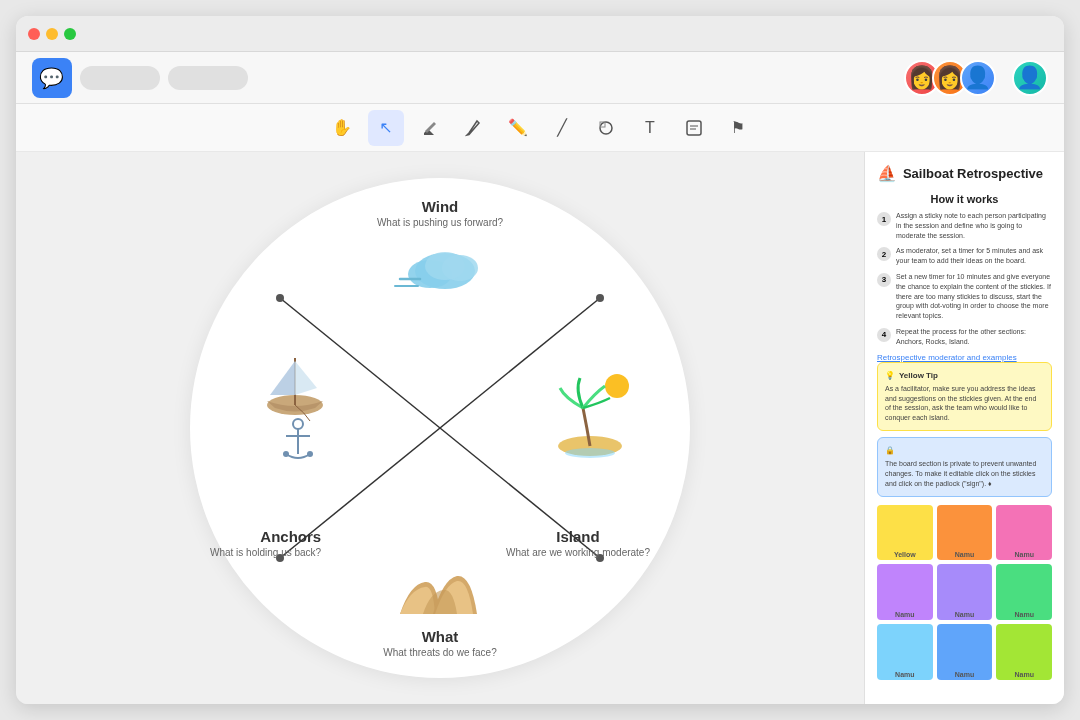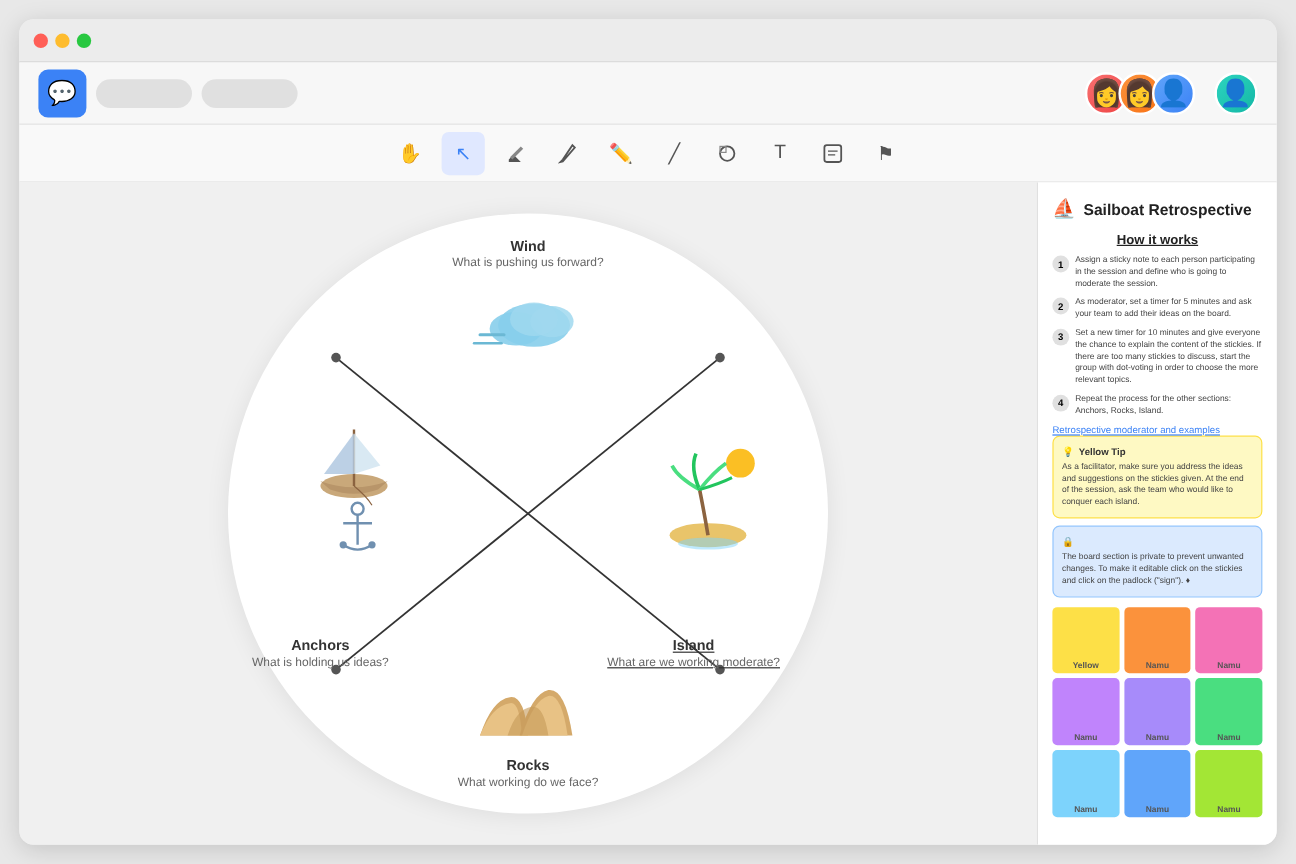--- a/index.html
+++ b/index.html
@@ -187,40 +187,39 @@
 
     .ql-wind {
       top: 20px;
       left: 50%;
       transform: translateX(-50%);
     }
 
     .ql-anchors {
       left: 20px;
       bottom: 120px;
-      text-align: center;
+      text-align: right;
     }
 
     .ql-island {
       right: 40px;
       bottom: 120px;
       text-align: center;
-      text-decoration: underline;
     }
 
     .ql-rocks {
       bottom: 20px;
       left: 50%;
       transform: translateX(-50%);
       text-align: center;
     }
 
     .quadrant-title {
       font-weight: 700;
-      font-size: 12px;
+      font-size: 15px;
       margin-bottom: 2px;
     }
 
     .quadrant-sub {
       font-size: 10px;
       color: #666;
     }
 
     
     .sidebar-panel {
@@ -249,21 +248,20 @@
       font-size: 13px;
       color: #222;
     }
 
     .section-heading {
       font-weight: 700;
       font-size: 11px;
       text-align: center;
       margin: 8px 0 6px;
       color: #222;
-      text-decoration: underline;
     }
 
     .how-it-works-item {
       display: flex;
       gap: 5px;
       margin-bottom: 6px;
       align-items: flex-start;
     }
 
     .step-num {
@@ -471,21 +469,21 @@
             <line x1="20" y1="13" x2="20" y2="38" stroke="#7090b0" stroke-width="2"></line>
             <line x1="8" y1="20" x2="32" y2="20" stroke="#7090b0" stroke-width="2"></line>
             <path d="M8 38 Q20 46 32 38" stroke="#7090b0" stroke-width="2" fill="none"></path>
             <circle cx="8" cy="38" r="3" fill="#7090b0"></circle>
             <circle cx="32" cy="38" r="3" fill="#7090b0"></circle>
           </svg>
         </div>
 
         <div class="quadrant-label ql-anchors">
           <div class="quadrant-title">Anchors</div>
-          <div class="quadrant-sub">What is holding us ideas?</div>
+          <div class="quadrant-sub">What is holding us back?</div>
         </div>
 
         <div style="position:absolute; top:190px; right:55px;">
           <svg width="90" height="95" viewBox="0 0 90 95">
 
             <circle cx="72" cy="18" r="12" fill="#fbbf24"></circle>
 
             <ellipse cx="45" cy="78" rx="32" ry="10" fill="#e9c46a"></ellipse>
 
             <path d="M45 78 Q42 60 38 40" stroke="#8b6340" stroke-width="3" fill="none"></path>
@@ -511,22 +509,22 @@
             <path d="M5 60 Q15 35 30 33 Q38 31 40 60 Z" fill="#e8c285"></path>
 
             <path d="M38 60 Q48 25 62 22 Q76 20 82 60 Z" fill="#d4a96a"></path>
             <path d="M40 60 Q50 30 62 27 Q73 25 78 60 Z" fill="#e8c285"></path>
 
             <path d="M28 60 Q35 38 48 36 Q58 34 62 60 Z" fill="#c49a58" opacity="0.6"></path>
           </svg>
         </div>
 
         <div class="quadrant-label ql-rocks">
-          <div class="quadrant-title">Rocks</div>
-          <div class="quadrant-sub">What working do we face?</div>
+          <div class="quadrant-title">What</div>
+          <div class="quadrant-sub">What threats do we face?</div>
         </div>
 
       </div>
     </div>
 
     <div class="sidebar-panel">
       <div class="panel-header">
         <span class="panel-sailboat-icon">⛵</span>
         <span class="panel-title">Sailboat Retrospective</span>
       </div>

